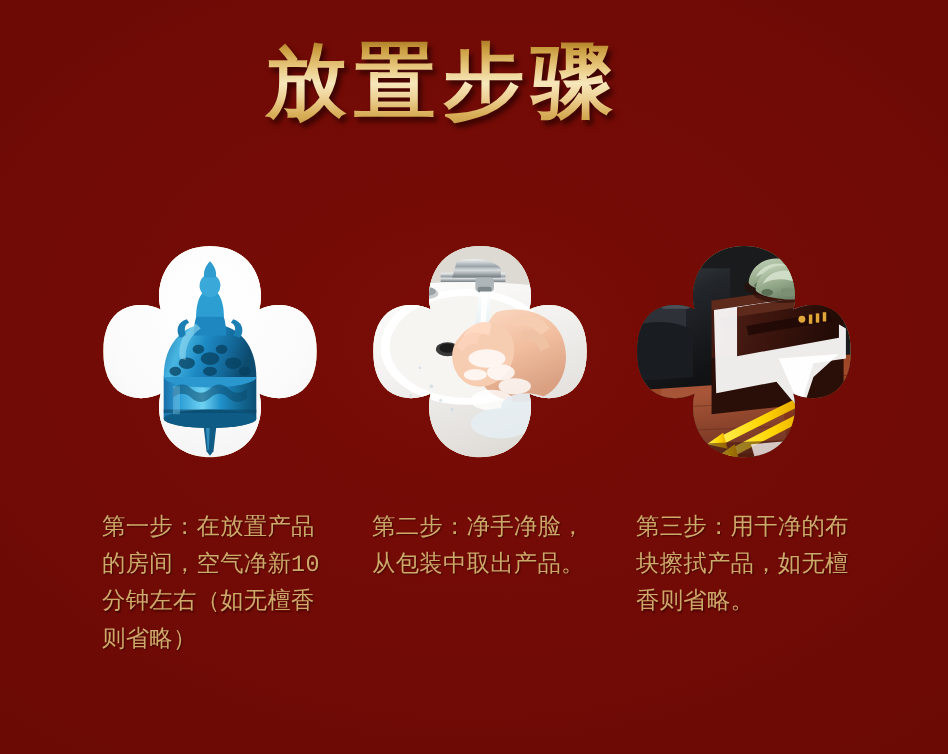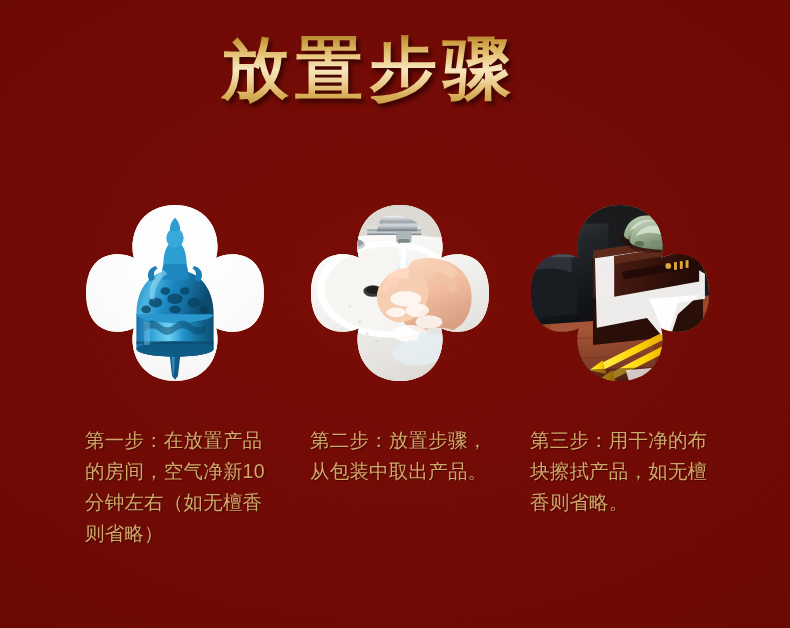--- a/index.html
+++ b/index.html
@@ -76,21 +76,21 @@
   }
   
   .frame svg { position: absolute; left: 0; top: 0; }
 
   
   .caption {
     position: absolute;
     top: 222px;
     left: 10px;
     width: 186px;
-    font-family: Liberation Sans, sans-serif;
+    font-family: Liberation Mono, monospace;
     font-size: 19.5px;
     line-height: 31px;
     color: #cda96a;
     text-shadow: 1px 1px 1px rgba(45,3,0,0.6);
     letter-spacing: 0.2px;
     white-space: pre-wrap;
     word-break: break-all;
   }
   #col-3 .caption { width: 196px; }
   #col-2 .caption { width: 190px; }
@@ -363,21 +363,21 @@
               <circle cx="48" cy="120" r="1.6"></circle>
               <circle cx="56" cy="132" r="1.3"></circle>
               <circle cx="38" cy="104" r="1.2"></circle>
               <circle cx="66" cy="140" r="1.5"></circle>
               <circle cx="30" cy="128" r="1.2"></circle>
             </g>
           </g>
         </g>
       </svg>
     </div>
-    <div class="caption">第二步：放置步骤，从包装中取出产品。</div>
+    <div class="caption">第二步：净手净脸，从包装中取出产品。</div>
   </div>
 
   <div class="column" id="col-3">
     <div class="frame">
       <svg width="180" height="180" viewBox="0 0 180 180">
         <defs>
           <clipPath id="qf3b">
             <path d="M90,2
                      C106,2 120,9 127,22
                      C134,35 133,48 131,55

